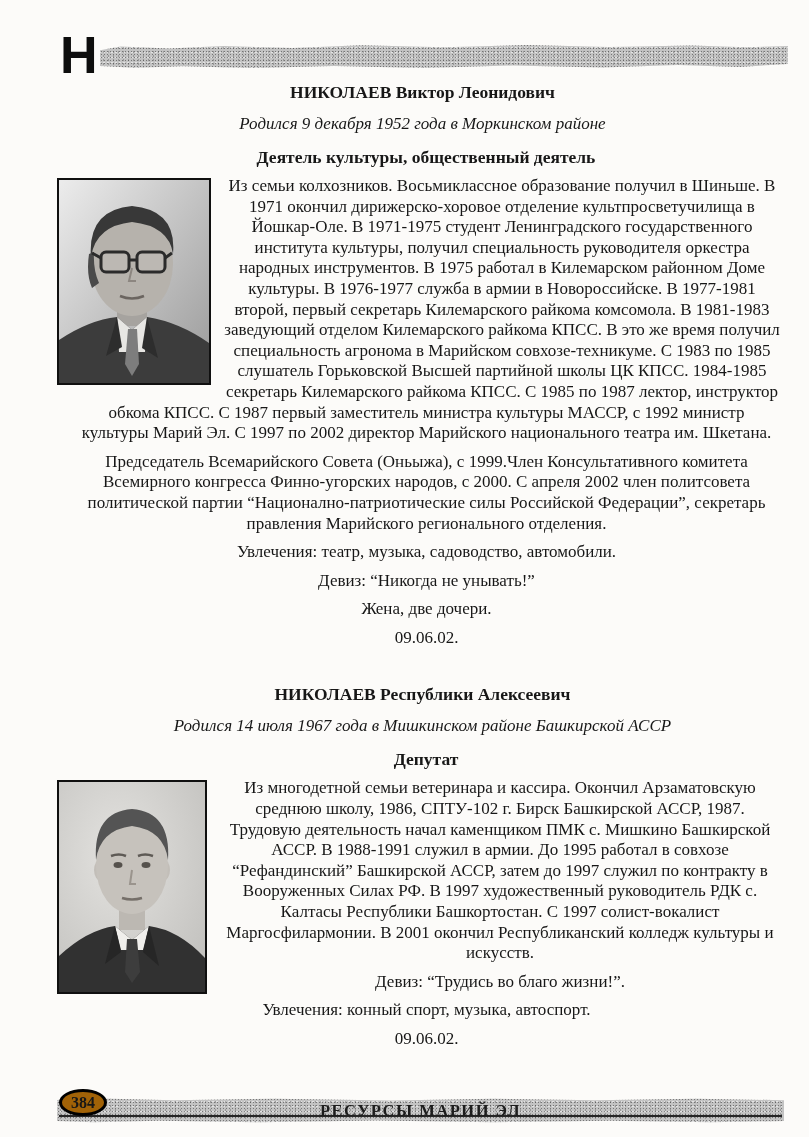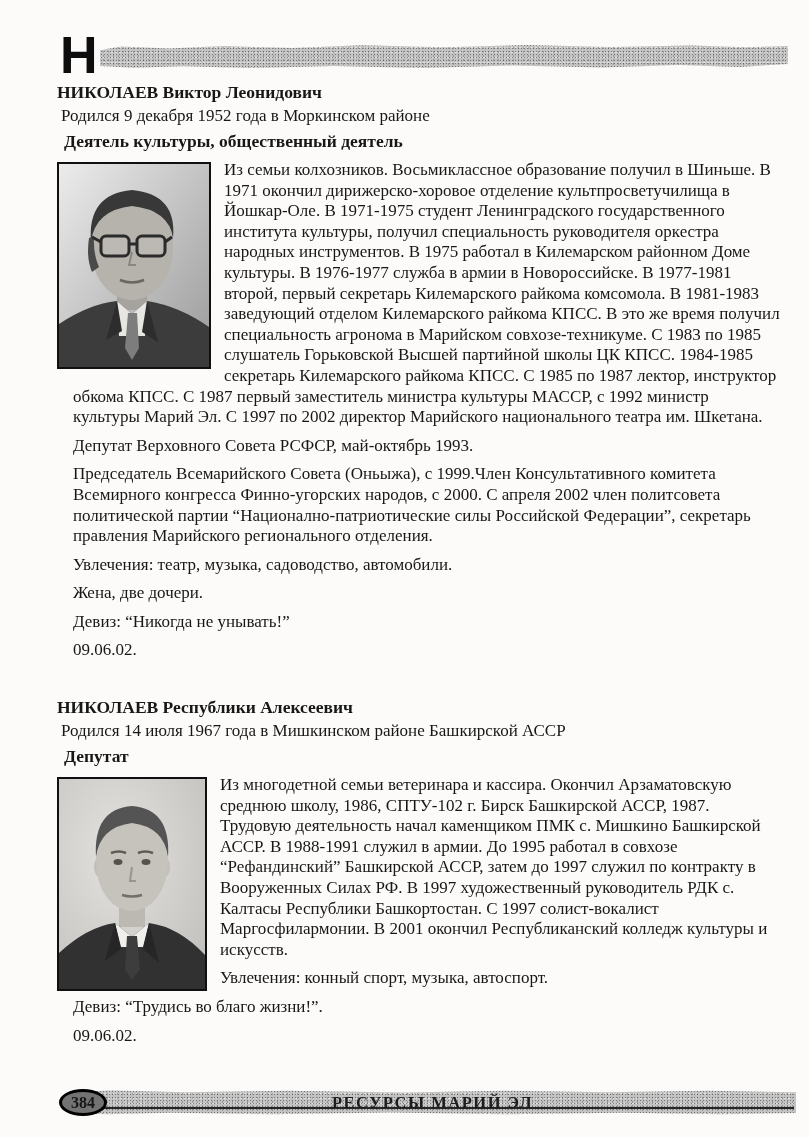--- a/index.html
+++ b/index.html
@@ -27,50 +27,49 @@
       radial-gradient(circle, rgba(235,235,235,.8) .7px, transparent 1px);
     background-size:3px 3px,5px 4px,4px 5px;
     background-position:0 0,1px 2px,2px 1px;
   }
   .header-bar{
     position:absolute;left:100px;top:44px;width:688px;height:25px;
     clip-path:polygon(0 25%,3% 10%,10% 18%,18% 8%,28% 16%,38% 5%,50% 13%,62% 4%,74% 12%,86% 6%,94% 13%,100% 8%,100% 80%,93% 92%,84% 84%,73% 94%,60% 86%,47% 96%,34% 88%,22% 96%,12% 89%,5% 95%,0 88%);
   }
   
   .content{position:absolute;left:57px;top:82px;width:731px;}
-  .entry{margin:0;}
+  .entry{margin:0;text-align:center;}
   .entry + .entry{margin-top:28px;}
   .entry-name{font-size:17.5px;font-weight:bold;margin:0 0 2px 0;line-height:20px;}
-  .entry-born{font-size:17px;margin:4px;line-height:20px;}
+  .entry-born{font-style:italic;font-size:17px;margin:12px;line-height:20px;}
   .entry-title{font-weight:bold;font-size:17.5px;margin:0 0 5px 7px;line-height:22px;}
   .bio p{margin:8px;font-size:17px;line-height:20.6px;padding-left:8px;}
   .photo-frame{
     float:left;
     border:2px solid #101010;
     margin:2px 13px 4px 0;
     background:#c9c9c9;
     line-height:0;
   }
   .bio::after{content:"";display:block;clear:both;}
   
   .footer{position:absolute;left:57px;top:1089px;width:727px;height:27px;}
-  .footer-bar{position:absolute;left:0;top:1px;width:100%;height:25px;
+  .footer-bar{position:absolute;left:0;top:9px;width:100%;height:25px;
     clip-path:polygon(0 8%,6% 2%,16% 9%,30% 3%,46% 10%,60% 3%,74% 9%,88% 3%,100% 9%,100% 92%,90% 97%,76% 91%,60% 97%,44% 90%,28% 97%,14% 91%,5% 97%,0 92%);
-    margin-left:12px;
   }
   .footer-rule{position:absolute;left:2px;right:2px;bottom:6px;height:2.5px;background:#262626;}
   .footer-title{
     position:absolute;left:0;right:0;top:3px;
     text-align:center;font-weight:bold;font-size:16.5px;letter-spacing:1.5px;
     color:#1d1d1d;
   }
   .page-badge{
     position:absolute;left:2px;top:0;
     width:42px;height:21px;
-    background:#737373;border:3px solid #000;border-radius:50%;
+    background:#a16207;border:3px solid #000;border-radius:50%;
     display:flex;align-items:center;justify-content:center;
     font-weight:bold;font-size:16px;z-index:2;
   }
 </style>
 </head>
 <body>
 
 <div class="page">
 
   <div class="section-letter">Н</div>
@@ -106,25 +105,24 @@
             <path d="M73 88 L70 101 L77 101" stroke="#8c8680" fill="none" stroke-width="2"></path>
             <path d="M61 116 Q73 121 85 116" stroke="#6b6560" fill="none" stroke-width="2.5"></path>
             <path d="M0 203 L0 160 Q30 140 58 137 L73 150 L88 137 Q120 142 150 163 L150 203 Z" fill="#3c3c3c"></path>
             <path d="M58 137 L73 150 L88 137 L86 172 L60 172 Z" fill="#e7e6e3"></path>
             <path d="M69 149 L78 149 L80 184 L73 196 L66 184 Z" fill="#7d7d7d"></path>
             <path d="M58 137 L47 176 L63 167 Z" fill="#2d2d2d"></path>
             <path d="M88 137 L99 178 L83 168 Z" fill="#2d2d2d"></path>
           </svg>
         </span>
         <p>Из семьи колхозников. Восьмиклассное образование получил в Шиньше. В 1971 окончил дирижерско-хоровое отделение культпросветучилища в Йошкар-Оле. В 1971-1975 студент Ленинградского государственного института культуры, получил специальность руководителя оркестра народных инструментов. В 1975 работал в Килемарском районном Доме культуры. В 1976-1977 служба в армии в Новороссийске. В 1977-1981 второй, первый секретарь Килемарского райкома комсомола. В 1981-1983 заведующий отделом Килемарского райкома КПСС. В это же время получил специальность агронома в Марийском совхозе-техникуме. С 1983 по 1985 слушатель Горьковской Высшей партийной школы ЦК КПСС. 1984-1985 секретарь Килемарского райкома КПСС. С 1985 по 1987 лектор, инструктор обкома КПСС. С 1987 первый заместитель министра культуры МАССР, с 1992 министр культуры Марий Эл. С 1997 по 2002 директор Марийского национального театра им. Шкетана.</p>
-        <p>Депутат Верховного Совета РСФСР, май-октябрь 1993.</p>
         <p>Председатель Всемарийского Совета (Оньыжа), с 1999.Член Консультативного комитета Всемирного конгресса Финно-угорских народов, с 2000. С апреля 2002 член политсовета политической партии “Национално-патриотические силы Российской Федерации”, секретарь правления Марийского регионального отделения.</p>
         <p>Увлечения: театр, музыка, садоводство, автомобили.</p>
+        <p>Девиз: “Никогда не унывать!”</p>
         <p>Жена, две дочери.</p>
-        <p>Девиз: “Никогда не унывать!”</p>
         <p>09.06.02.</p>
       </div>
     </div>
 
     <div class="entry">
       <h2 class="entry-name">НИКОЛАЕВ Республики Алексеевич</h2>
       <p class="entry-born">Родился 14 июля 1967 года в Мишкинском районе Башкирской АССР</p>
       <p class="entry-title">Депутат</p>
       <div class="bio">
         <span class="photo-frame">
@@ -148,22 +146,22 @@
             <path d="M73 88 L71 102 L77 102" stroke="#9a948d" fill="none" stroke-width="2"></path>
             <path d="M63 116 Q73 119 83 116" stroke="#756f69" fill="none" stroke-width="2.5"></path>
             <path d="M0 210 L0 174 Q28 148 56 144 L73 158 L90 144 Q120 148 146 176 L146 210 Z" fill="#313131"></path>
             <path d="M56 144 L73 158 L90 144 L84 168 L62 168 Z" fill="#f0efec"></path>
             <path d="M68 157 L78 157 L81 190 L73 201 L66 190 Z" fill="#3d3d3d"></path>
             <path d="M56 144 L46 182 L62 170 Z" fill="#262626"></path>
             <path d="M90 144 L100 184 L84 170 Z" fill="#262626"></path>
           </svg>
         </span>
         <p>Из многодетной семьи ветеринара и кассира. Окончил Арзаматовскую среднюю школу, 1986, СПТУ-102 г. Бирск Башкирской АССР, 1987. Трудовую деятельность начал каменщиком ПМК с. Мишкино Башкирской АССР. В 1988-1991 служил в армии. До 1995 работал в совхозе “Рефандинский” Башкирской АССР, затем до 1997 служил по контракту в Вооруженных Силах РФ. В 1997 художественный руководитель РДК с. Калтасы Республики Башкортостан. С 1997 солист-вокалист Маргосфилармонии. В 2001 окончил Республиканский колледж культуры и искусств.</p>
+        <p>Девиз: “Трудись во благо жизни!”.</p>
         <p>Увлечения: конный спорт, музыка, автоспорт.</p>
-        <p>Девиз: “Трудись во благо жизни!”.</p>
         <p>09.06.02.</p>
       </div>
     </div>
 
   </div>
 
   <div class="footer">
     <div class="footer-bar texture">
       <div class="footer-rule"></div>
       <div class="footer-title">РЕСУРСЫ МАРИЙ ЭЛ</div>

